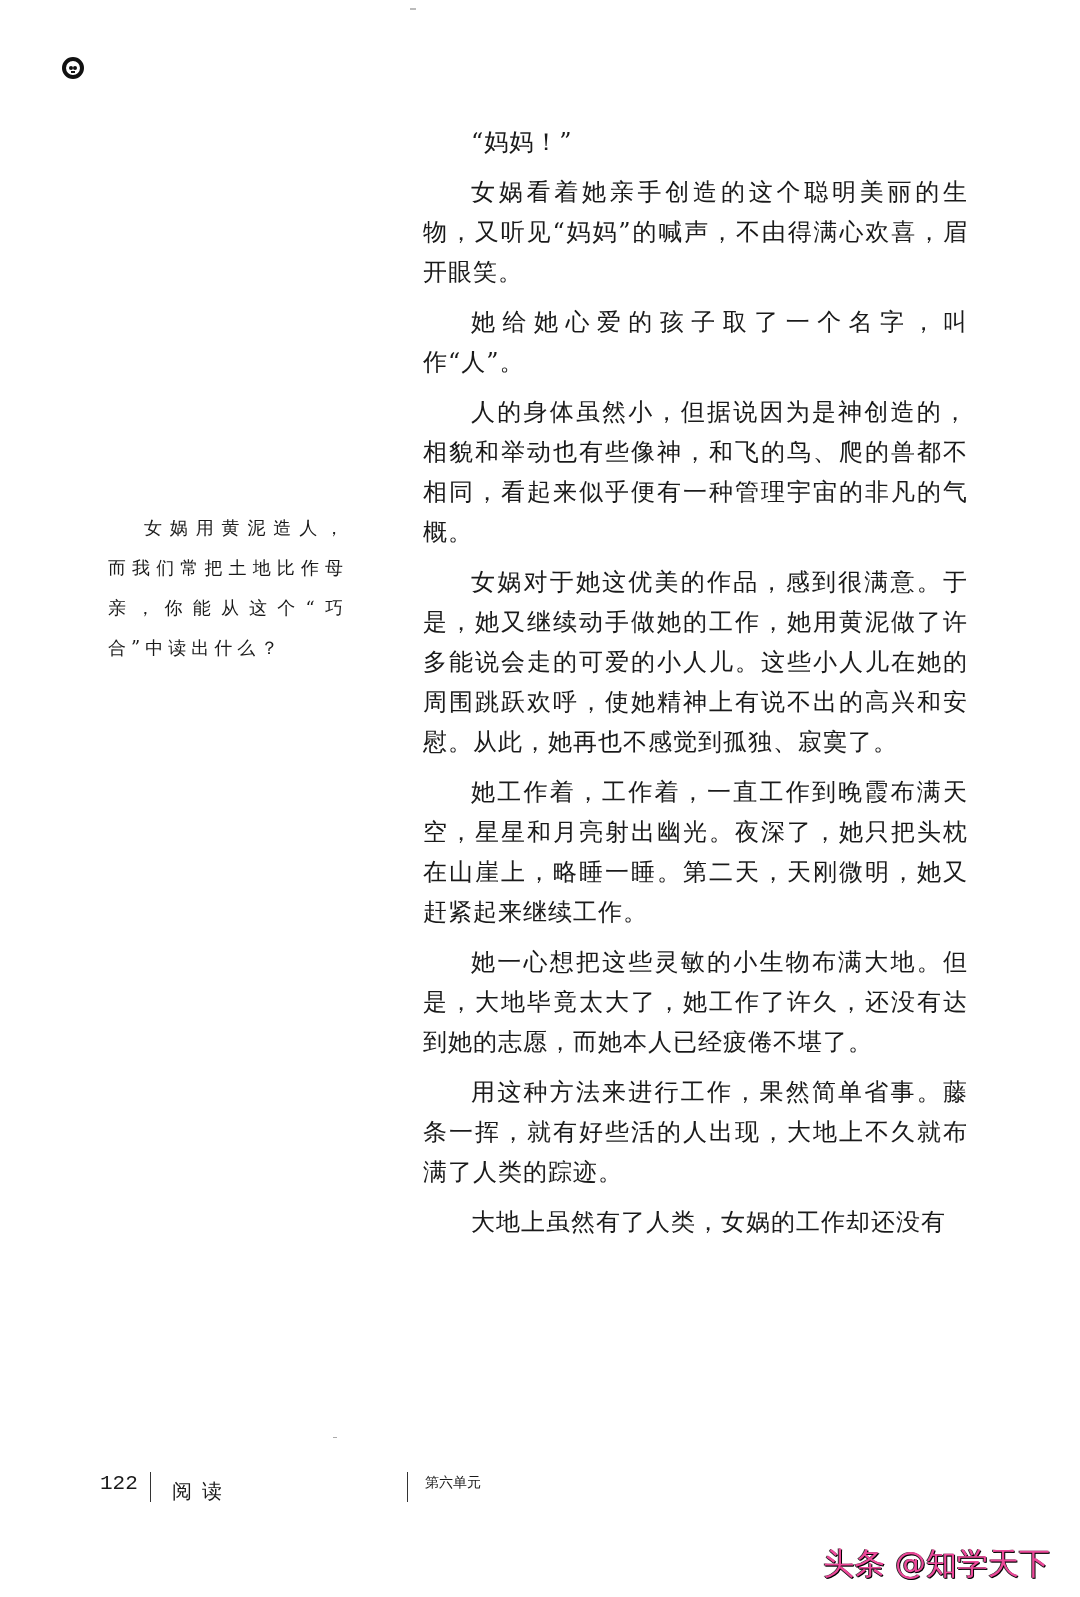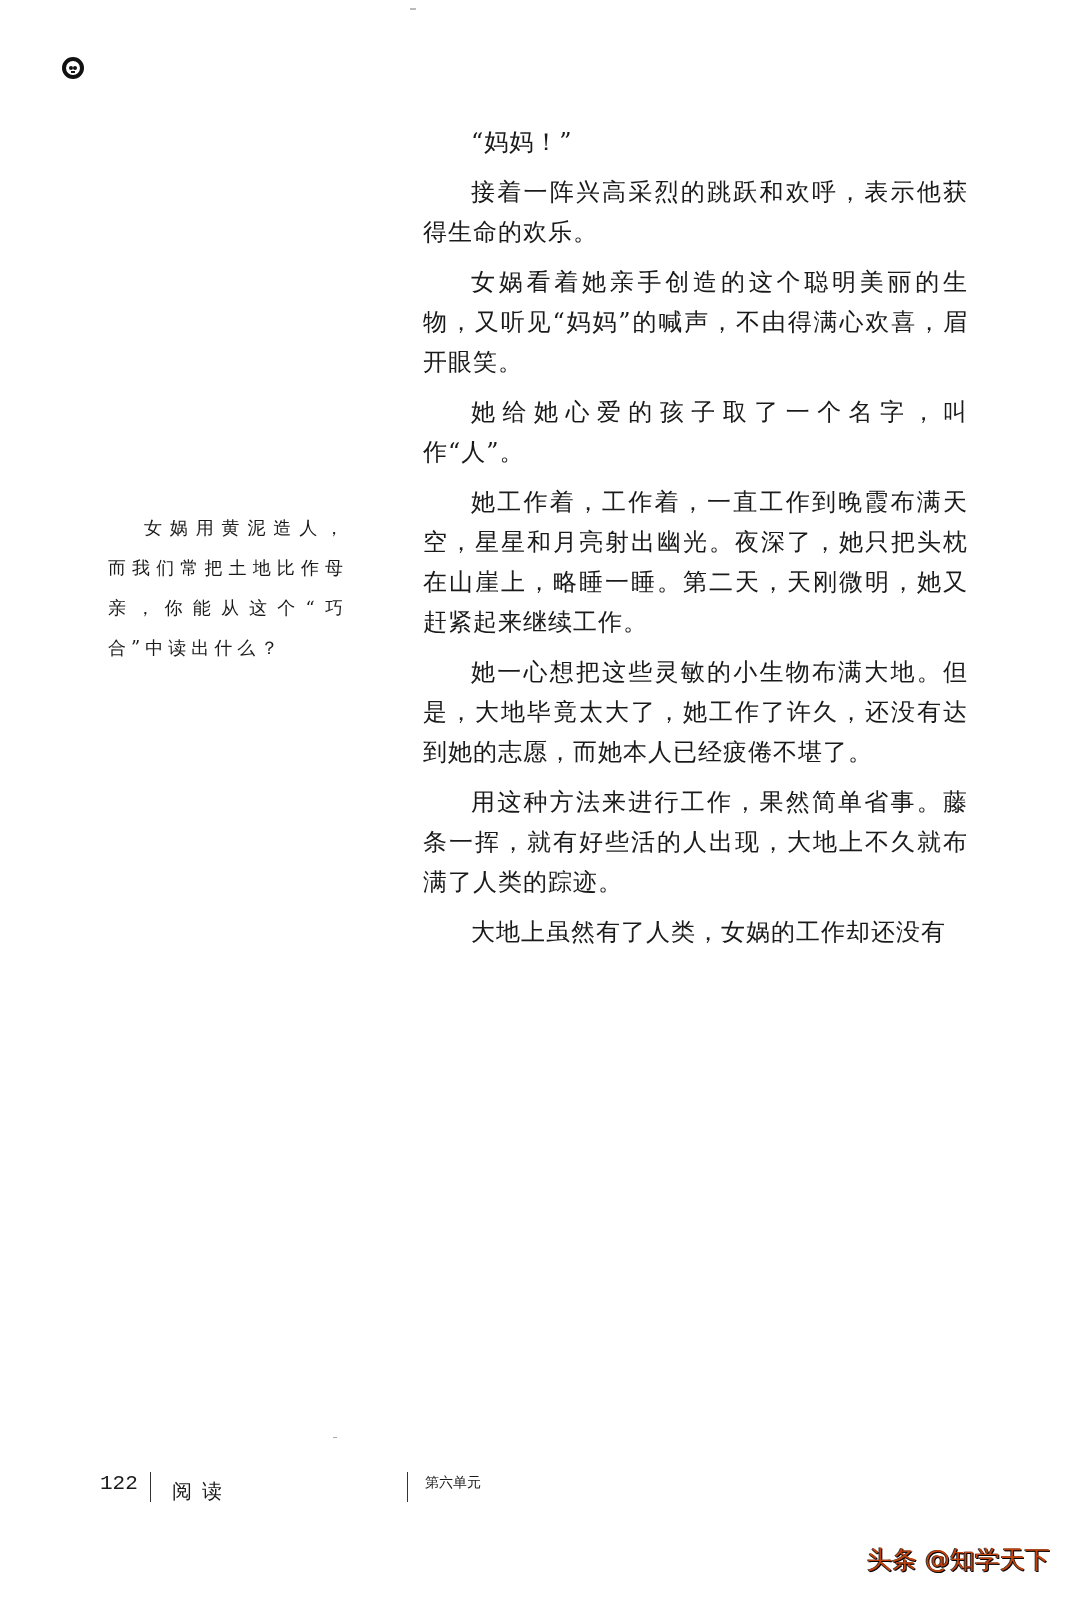--- a/index.html
+++ b/index.html
@@ -118,42 +118,43 @@
       top: 1437px;
       width: 4px;
       height: 1px;
       background: #aaa;
     }
     .watermark {
       position: absolute;
       right: 30px;
       top: 1543px;
       font-family: "DejaVu Sans", "Liberation Sans", sans-serif;
-      font-size: 25px;
-      color: #c2410c;
+      font-size: 31px;
+      color: #ec4899;
       text-shadow: 1px 1px 0 #000, -1px 0 0 #333, 0 1px 0 #333;
       letter-spacing: 0px;
     }
   </style>
 </head>
 <body>
 
 <div class="top-mark"></div>
 
 <div class="smiley">
   <span class="eye l"></span>
   <span class="eye r"></span>
   <span class="mouth"></span>
 </div>
 
 <div class="main-text">
   <p>“妈妈！”</p>
-  <p>接着一阵兴高采烈的跳跃和欢呼，表示他获得生命的欢乐。</p>
   <p>女娲看着她亲手创造的这个聪明美丽的生物，又听见“妈妈”的喊声，不由得满心欢喜，眉开眼笑。</p>
   <p>她给她心爱的孩子取了一个名字，叫作“人”。</p>
+  <p>人的身体虽然小，但据说因为是神创造的，相貌和举动也有些像神，和飞的鸟、爬的兽都不相同，看起来似乎便有一种管理宇宙的非凡的气概。</p>
+  <p>女娲对于她这优美的作品，感到很满意。于是，她又继续动手做她的工作，她用黄泥做了许多能说会走的可爱的小人儿。这些小人儿在她的周围跳跃欢呼，使她精神上有说不出的高兴和安慰。从此，她再也不感觉到孤独、寂寞了。</p>
   <p>她工作着，工作着，一直工作到晚霞布满天空，星星和月亮射出幽光。夜深了，她只把头枕在山崖上，略睡一睡。第二天，天刚微明，她又赶紧起来继续工作。</p>
   <p>她一心想把这些灵敏的小生物布满大地。但是，大地毕竟太大了，她工作了许久，还没有达到她的志愿，而她本人已经疲倦不堪了。</p>
   <p>用这种方法来进行工作，果然简单省事。藤条一挥，就有好些活的人出现，大地上不久就布满了人类的踪迹。</p>
   <p>大地上虽然有了人类，女娲的工作却还没有</p>
 </div>
 
 <div class="sidenote">女娲用黄泥造人，而我们常把土地比作母亲，你能从这个“巧合”中读出什么？</div>
 
 <div class="footer-mark"></div>
 

